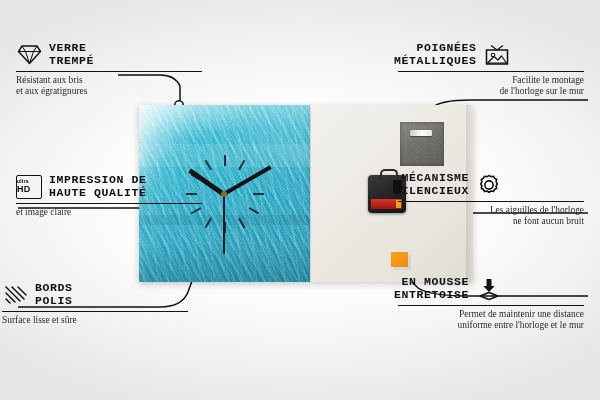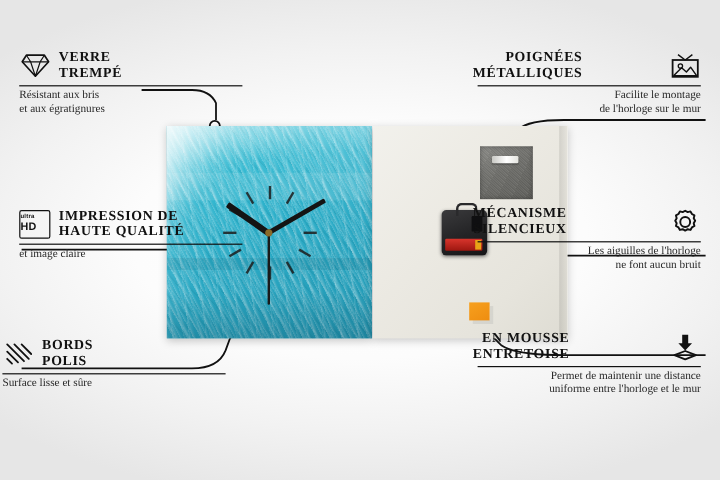--- a/index.html
+++ b/index.html
@@ -193,23 +193,23 @@
   .feature {
     position: absolute;
     width: 190px;
   }
   .feature.right { text-align: right; }
   .f-head {
     display: flex;
     align-items: center;
     gap: 7px;
   }
-  .feature.right .f-head { justify-content: space-between; }
+  .feature.right .f-head { justify-content: flex-start; }
   .f-title {
-    font-family: Liberation Serif, serif;
+    font-family: Liberation Mono, monospace;
     font-weight: bold;
     font-size: 11.5px;
     line-height: 12.5px;
     letter-spacing: .6px;
     color: #111111;
     text-transform: uppercase;
   }
   .f-rule {
     height: 1px;
     background: #111111;

